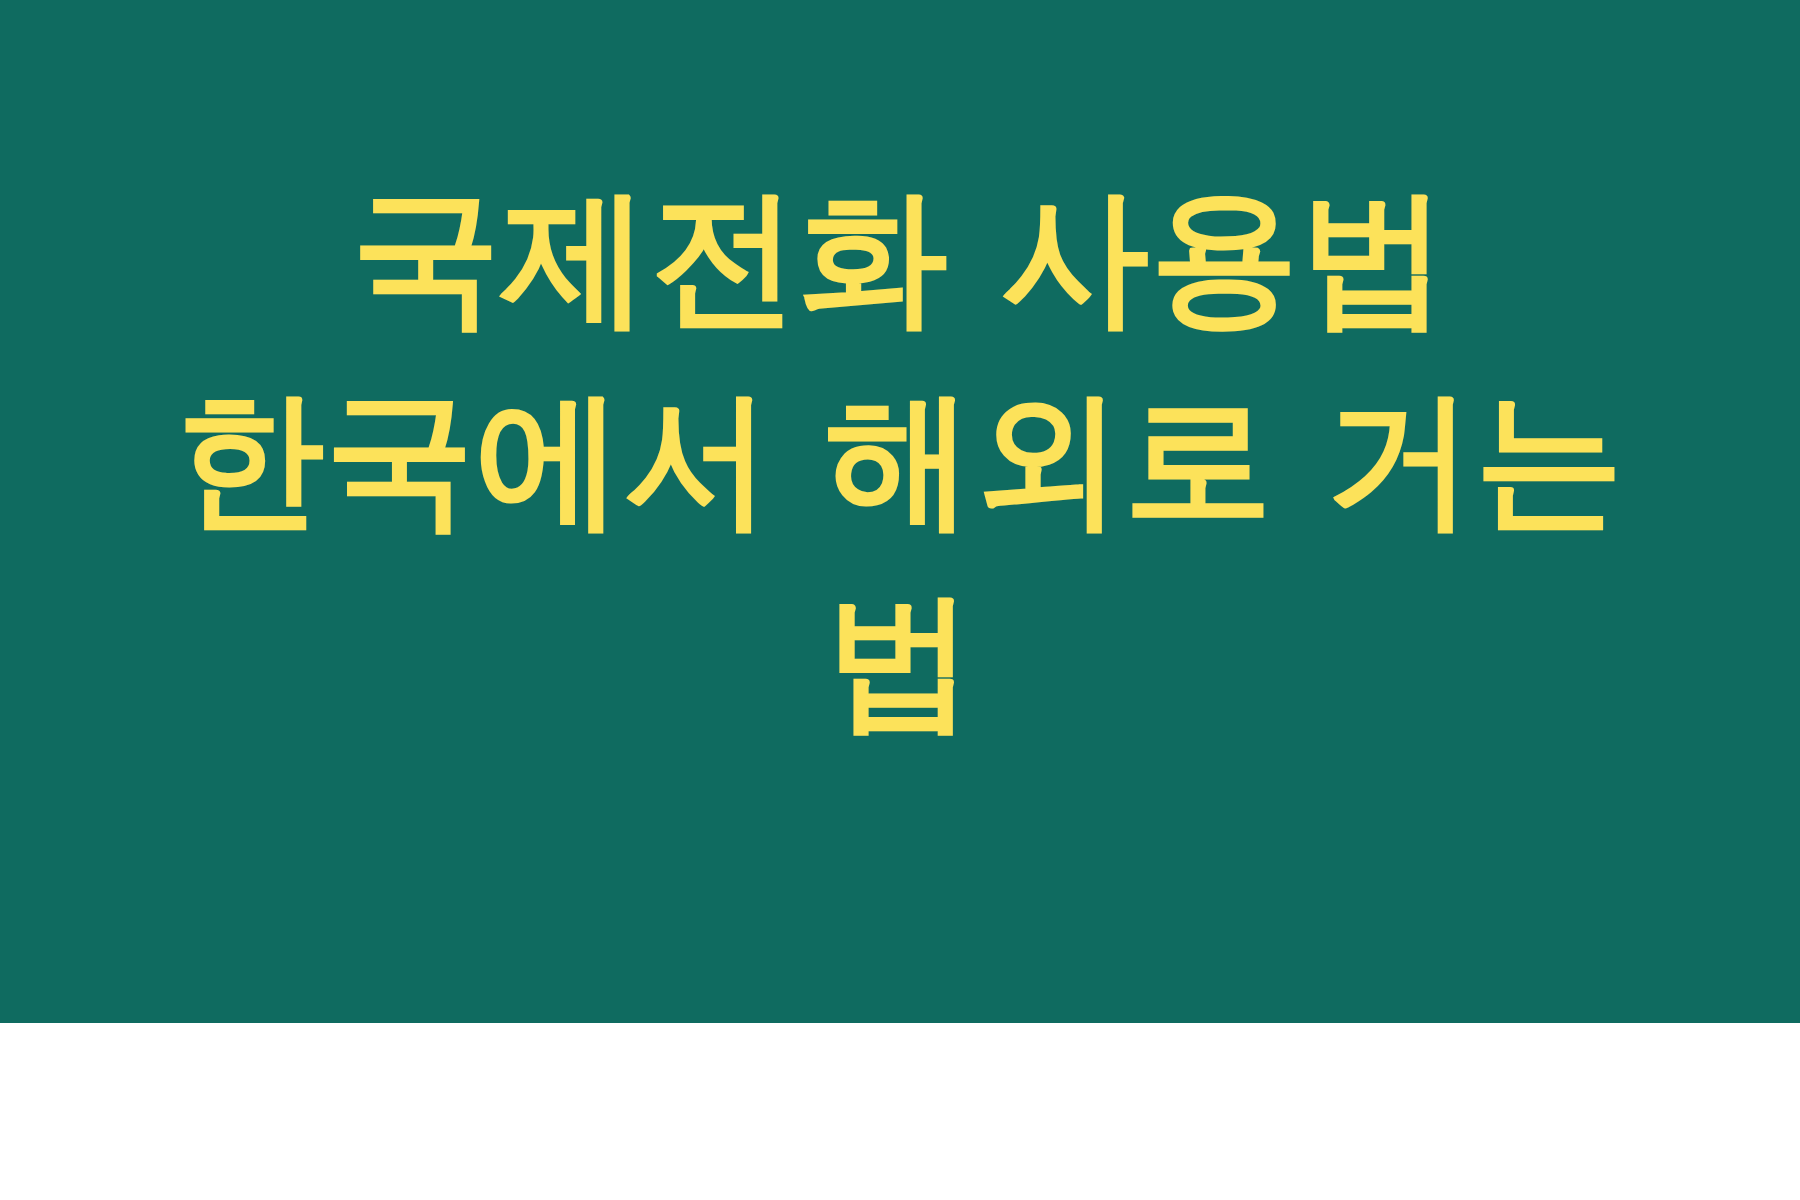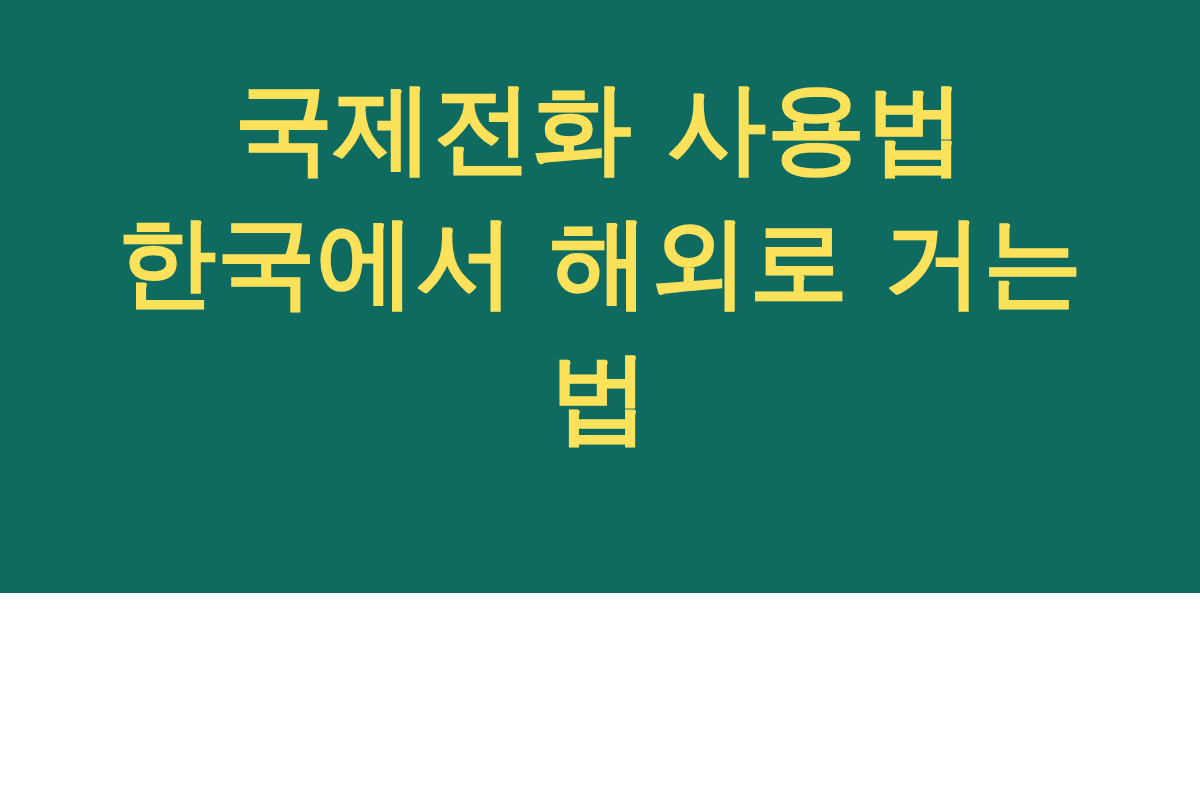--- a/index.html
+++ b/index.html
@@ -11,21 +11,21 @@
   body {
     width: 1200px;
     height: 800px;
     overflow: hidden;
     font-family: "DejaVu Sans", "Liberation Sans", sans-serif;
   }
 
   #banner {
     position: relative;
     width: 1200px;
-    height: 593px;
+    height: 682px;
     box-sizing: border-box;
     display: flex;
     align-items: center;
     justify-content: center;
     background: #0F6B60;
   }
 
   #headline-block {
     width: 1040px;
     text-align: center;

